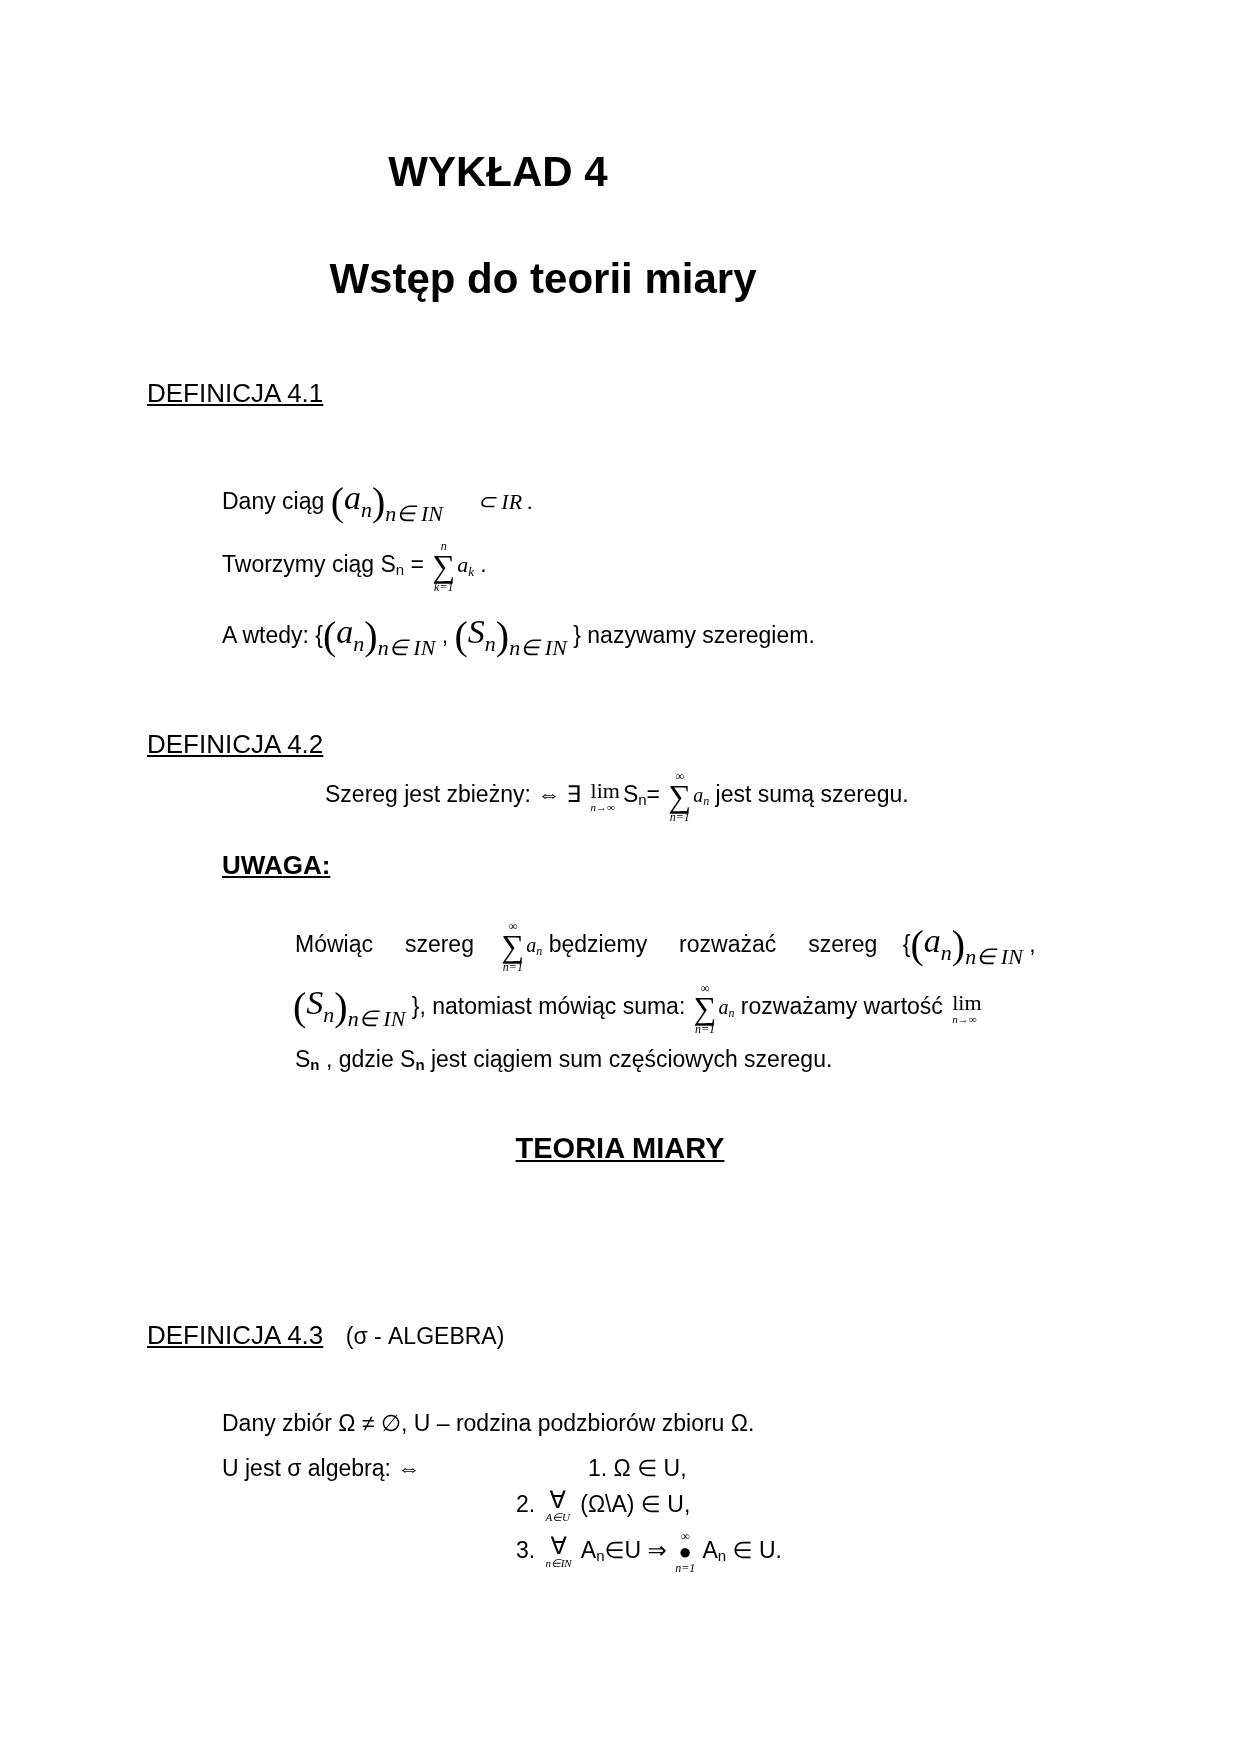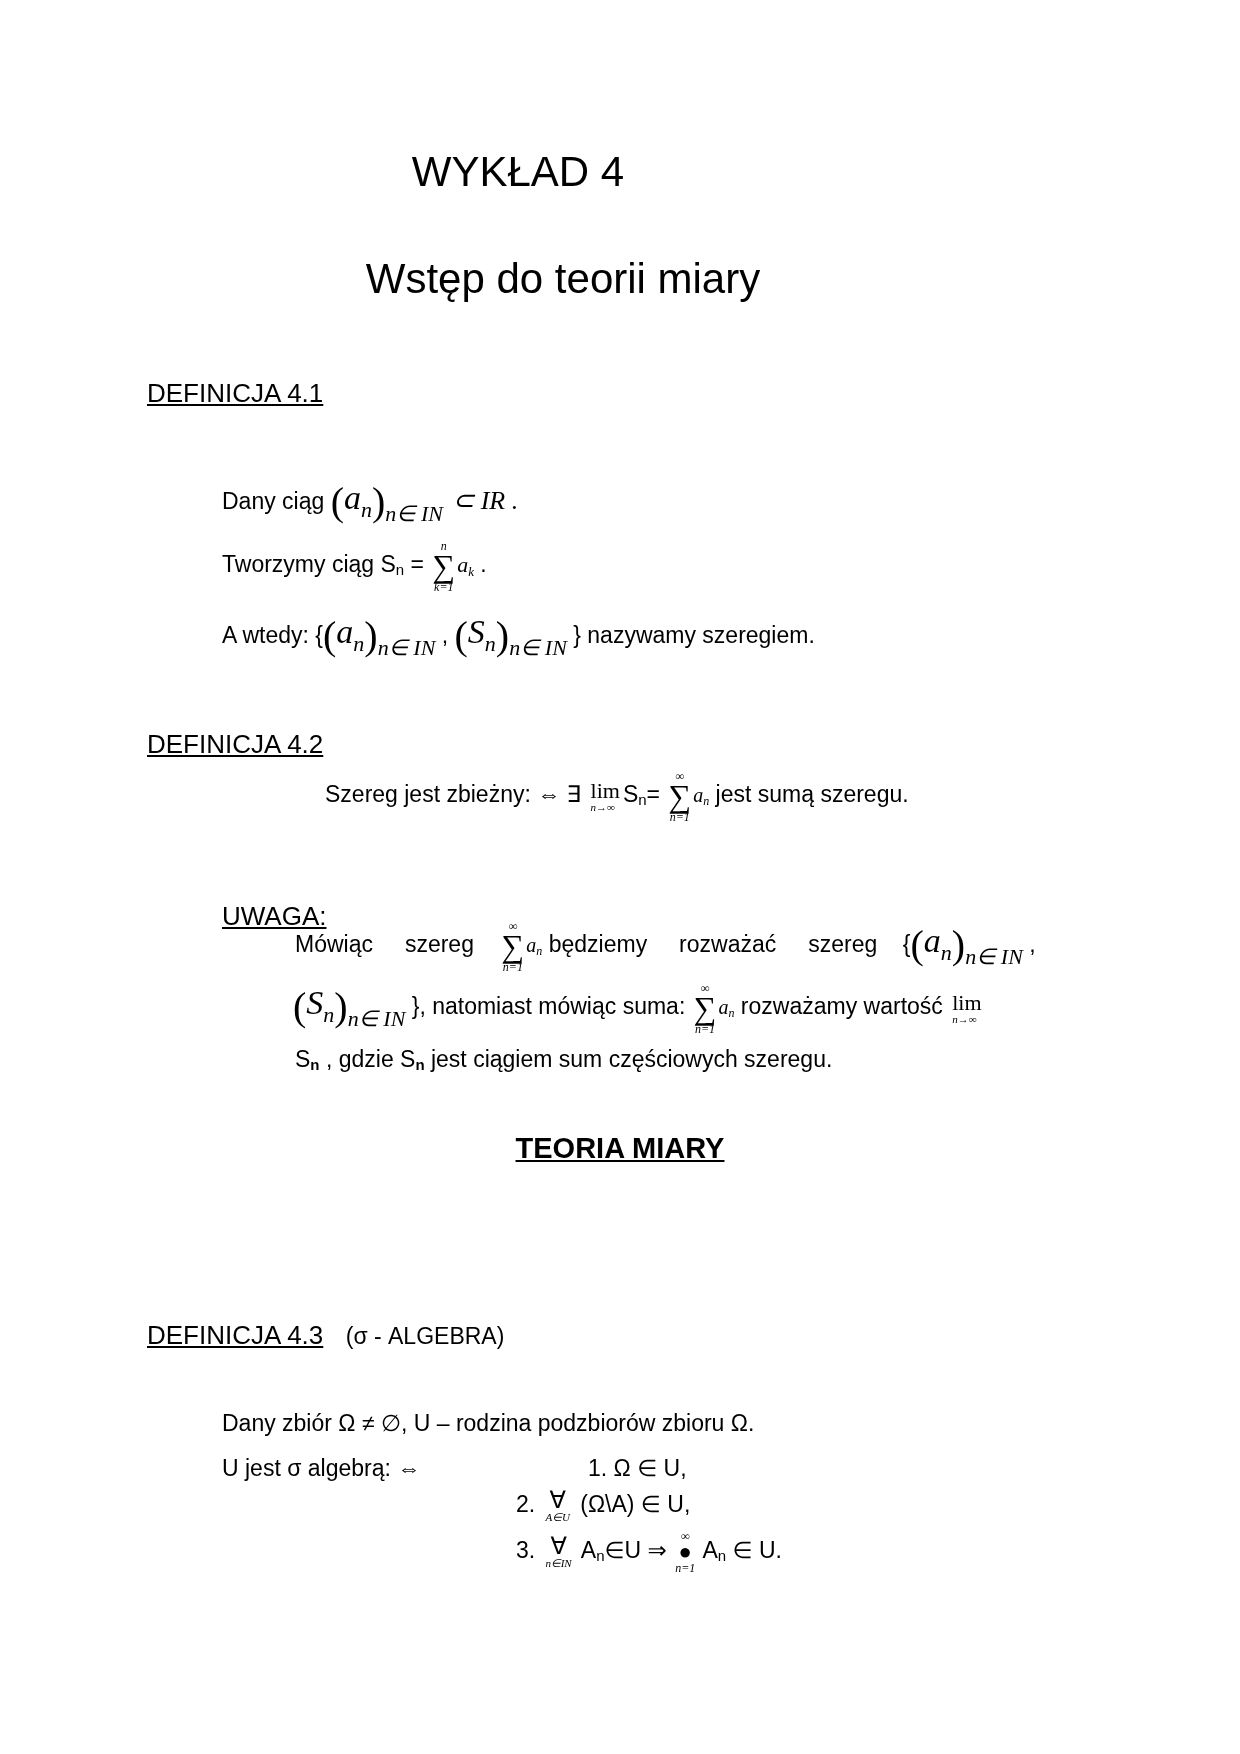--- a/index.html
+++ b/index.html
@@ -1,19 +1,19 @@
 <!DOCTYPE html>
 <html><head>
 <meta charset="utf-8">
 <style>
   html, body { margin:0; padding:0; background:#ffffff; }
   body { width:1240px; height:1754px; position:relative; overflow:hidden;
          font-family:"Liberation Sans", sans-serif; color:#000; }
   .abs { position:absolute; white-space:nowrap; }
-  .title { font-weight:normal; font-size:42px; left:0; width:996px; text-align:center;padding-left:20px; }
+  .title { font-weight:bold; font-size:42px; left:0; width:996px; text-align:center; }
   .h-def { font-size:26px; text-decoration:underline; }
   .txt { font-size:23px; }
   .m { font-family:"Liberation Serif", serif; font-style:italic; }
   .paren { font-family:"Liberation Serif", serif; font-size:40px; font-weight:normal; vertical-align:-6px; }
   .big { font-family:"Liberation Serif", serif; font-style:italic; font-size:34px; }
   .sub { font-family:"Liberation Serif", serif; font-style:italic; font-size:22px; vertical-align:-12px; }
   .sumwrap { display:inline-block; position:relative; text-align:center; vertical-align:middle; line-height:1; margin:0 2px; }
   .sumwrap .top, .sumwrap .bot { display:block; font-family:"Liberation Serif", serif; font-style:italic; font-size:12px; }
   .sumwrap .sig { display:block; font-size:32px; font-family:"Liberation Serif", serif; line-height:0.9; }
   .limwrap { display:inline-block; text-align:left; vertical-align:middle; line-height:1; margin:0 3px; }
@@ -29,21 +29,21 @@
 <body>
 
 <div class="abs title" style="top:148px;">WYKŁAD 4</div>
 <div class="abs title" style="top:255px;margin-left:45px;">Wstęp do teorii miary</div>
 
 <div class="abs h-def" style="left:147px; top:378px;">DEFINICJA 4.1</div>
 
 <div class="abs txt" style="left:222px; top:478px;">
   <span>Dany ciąg</span>
   <span class="paren">(</span><span class="big">a</span><span class="m" style="font-size:22px;vertical-align:-8px;">n</span><span class="paren">)</span><span class="sub">n∈ IN</span>
-  <span class="m" style="font-size:26px; margin-left:3px;">⊂ IR .</span>
+  <span class="m" style="font-size:22px; margin-left:28px;">⊂ IR .</span>
 </div>
 
 <div class="abs txt" style="left:222px; top:540px;">
   <span>Tworzymy ciąg S</span><span class="smalln">n</span><span> =</span>
   <span class="sumwrap">
     <span class="top">n</span>
     <span class="sig">∑</span>
     <span class="bot">k=1</span>
   </span><span class="m" style="font-size:22px;">a</span><span class="m" style="font-size:13px;vertical-align:-4px;">k</span><span> .</span>
 </div>
@@ -53,21 +53,21 @@
 </div>
 
 <div class="abs h-def" style="left:147px; top:729px;">DEFINICJA 4.2</div>
 
 <div class="abs txt" style="left:325px; top:770px;">
   <span>Szereg jest zbieżny: ⇔ ∃</span>
   <span class="limwrap"><span class="l">lim</span><span class="u">n→∞</span></span><span>S</span><span class="smalln">n</span><span>=</span>
   <span class="sumwrap"><span class="top">∞</span><span class="sig">∑</span><span class="bot">n=1</span></span><span class="m" style="font-size:20px;">a</span><span class="m" style="font-size:12px;vertical-align:-3px;">n</span><span> jest sumą szeregu.</span>
 </div>
 
-<div class="abs h-def" style="left:222px; top:901px;">UWAGA:</div>
+<div class="abs h-def" style="left:222px; top:850px;font-weight:bold;">UWAGA:</div>
 
 <div class="abs txt" style="left:295px; top:920px; white-space:pre;"><span>Mówiąc     szereg</span>    <span class="sumwrap"><span class="top">∞</span><span class="sig">∑</span><span class="bot">n=1</span></span><span class="m" style="font-size:20px;">a</span><span class="m" style="font-size:12px;vertical-align:-3px;">n</span><span> będziemy     rozważać     szereg    {</span><span class="paren">(</span><span class="big">a</span><span class="m" style="font-size:22px;vertical-align:-8px;">n</span><span class="paren">)</span><span class="sub">n∈ IN</span> ,</div>
 
 <div class="abs txt" style="left:293px; top:982px; white-space:pre;"><span class="paren">(</span><span class="big">S</span><span class="m" style="font-size:22px;vertical-align:-8px;">n</span><span class="paren">)</span><span class="sub">n∈ IN</span><span> }, natomiast mówiąc suma: </span><span class="sumwrap"><span class="top">∞</span><span class="sig">∑</span><span class="bot">n=1</span></span><span class="m" style="font-size:20px;">a</span><span class="m" style="font-size:12px;vertical-align:-3px;">n</span><span> rozważamy wartość</span> <span class="limwrap"><span class="l">lim</span><span class="u">n→∞</span></span></div>
 
 <div class="abs txt" style="left:287px; top:1046px;margin-left:8px;"><span>S</span><span class="smalln" style="font-weight:bold;">n</span><span> , gdzie S</span><span class="smalln" style="font-weight:bold;">n</span><span> jest ciągiem sum częściowych szeregu.</span></div>
 
 <div class="abs center-title" style="top:1132px;">TEORIA MIARY</div>
 
 <div class="abs" style="left:147px; top:1320px;">

